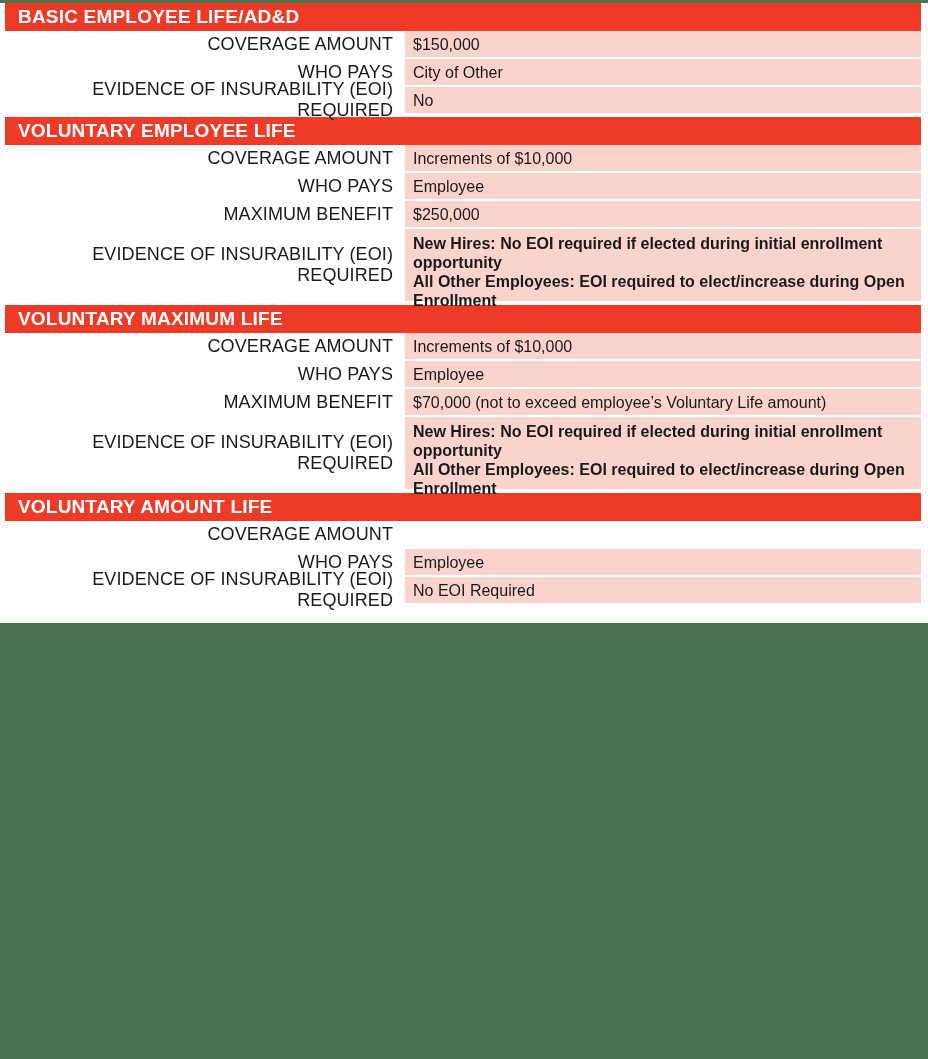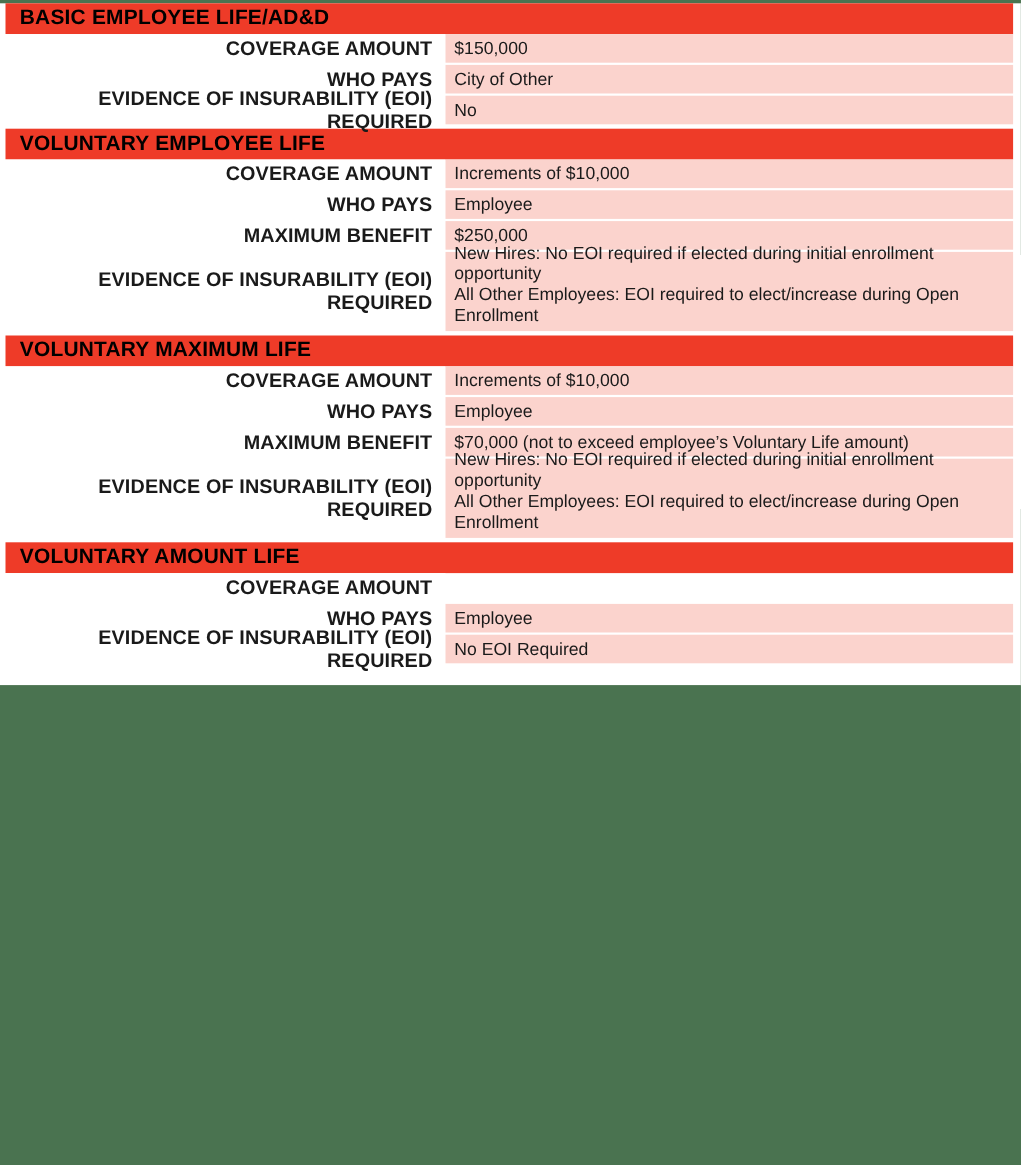--- a/index.html
+++ b/index.html
@@ -37,21 +37,21 @@
   }
 
   .table-block {
     width: 921px;
     margin: 0;
   }
 
   
   .section-header {
     background: #ee3b28;
-    color: #000000;
+    color: #ffffff;
     height: 28px;
     line-height: 28px;
     font-size: 19px;
     font-weight: bold;
     letter-spacing: 0.2px;
     padding-left: 13px;
     box-sizing: border-box;
     margin-left: 5px;
     width: 916px;
     white-space: nowrap;
@@ -87,43 +87,43 @@
     box-sizing: border-box;
     text-align: right;
     padding-right: 12px;
     font-size: 18px;
     color: #1a1a1a;
     background: #ffffff;
     display: flex;
     align-items: center;
     justify-content: flex-end;
     letter-spacing: 0.1px;
-    font-weight: bold;
   }
 
   .row-value {
     flex: 1 1 auto;
     background: #fbd3cd;
     box-sizing: border-box;
     padding: 4px 0 4px 8px;
     font-size: 16px;
     color: #1a1a1a;
     display: flex;
     line-height: 19px;
   }
 
   .row.single .row-value,
   .row.single .row-label {
     height: 26px;
   }
 
   .row.multi .row-value {
     height: 72px;
-    align-items: flex-end;
+    align-items: center;
     padding-top: 18px;
+    font-weight: bold;
   }
 
   .row.multi .row-label {
     height: 72px;
   }
 
   .value-line {
     display: block;
   }
 

